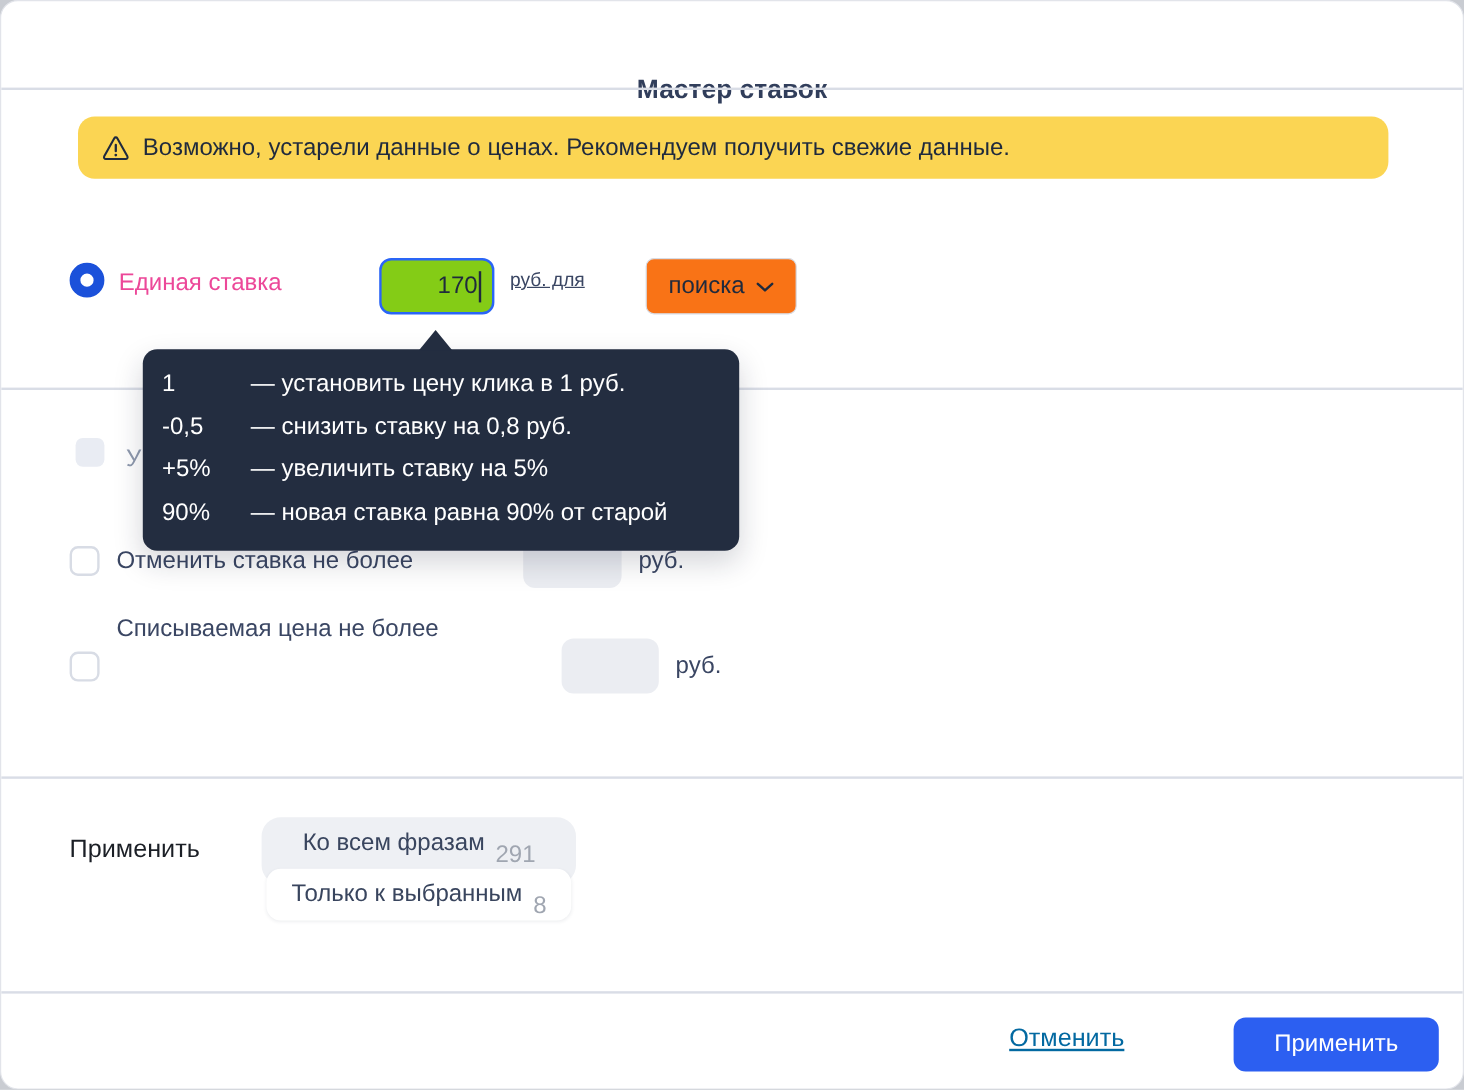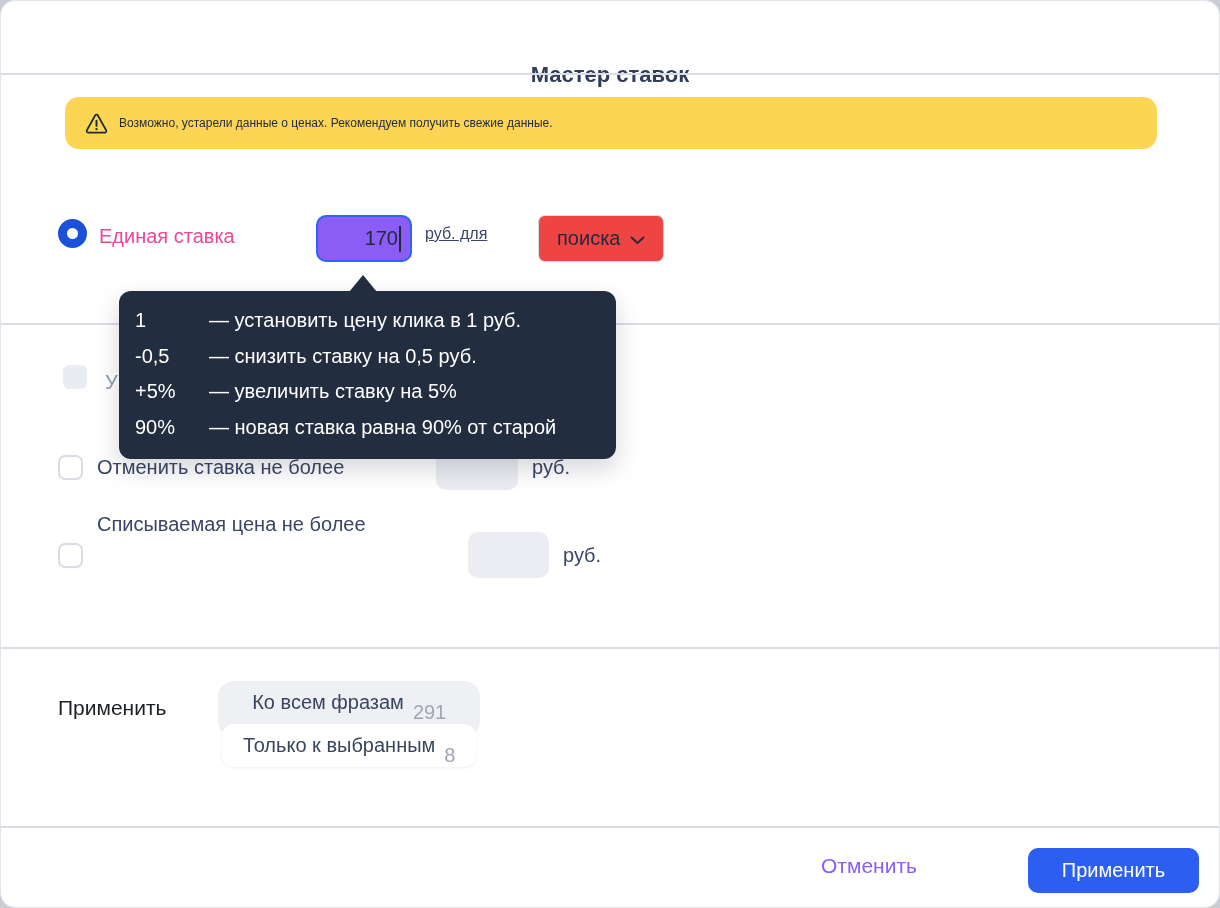--- a/index.html
+++ b/index.html
@@ -24,50 +24,50 @@
   .header-title {
     position: absolute; top: 0; left: 0; right: 0; height: 90px;
     display: flex; align-items: center; justify-content: center;
     font-size: 22px; font-weight: 700; color: #313e5b; margin-top: 29px;
   }
   
   .banner {
     position: absolute; left: 64px; top: 96px; width: 1092px; height: 52px;
     background: #fbd553; border-radius: 14px;
     display: flex; align-items: center; gap: 11px;
-    padding: 0 20px; font-size: 12px; color: #1f2a3d;
+    padding: 0 20px; font-size: 20px; color: #1f2a3d;
   }
   .warn-icon { display: flex; align-items: center; }
   
   .radio-outer {
     position: absolute; left: 57px; top: 218px;
     width: 29px; height: 29px; border-radius: 50%;
     background: #ffffff; border: 9px solid #1b51da;
   }
   .radio-label {
     position: absolute; left: 98px; top: 224px;
     font-size: 20px; color: #ec4899;
   }
   .bid-input {
     position: absolute; left: 315px; top: 214px; width: 96px; height: 47px;
-    border: 2px solid #2a65f6; border-radius: 10px; background: #8b5cf6;
+    border: 2px solid #2a65f6; border-radius: 10px; background: #84cc16;
     display: flex; align-items: center; justify-content: flex-end;
     padding-right: 9px; font-size: 20px; color: #1f2a3d;
   }
   .caret {
     display: inline-block; width: 2px; height: 26px;
     background: #1f2a3d; margin-left: 1px;
   }
   .bid-suffix {
     position: absolute; left: 424px; top: 224px;
     font-size: 16px; color: #3a4663; text-decoration: underline;
   }
   .target-select {
     position: absolute; left: 537px; top: 214px; height: 47px;
-    border: 1px solid #d8dce5; border-radius: 7px; background: #ef4444;
+    border: 1px solid #d8dce5; border-radius: 7px; background: #f97316;
     display: flex; align-items: center; gap: 10px;
     padding: 0 18px; font-size: 20px; color: #1f2a3d;
   }
   
   .tooltip {
     position: absolute; left: 118px; top: 290px; width: 497px;
     background: #232d40; border-radius: 12px; z-index: 10;
     padding: 12px 18px 14px 16px;
     box-shadow: 0 10px 24px rgba(20,28,48,0.18);
   }
@@ -115,23 +115,23 @@
     border: none; font-family: inherit; cursor: pointer;
   }
   .segment.selected {
     background: #ffffff;
     box-shadow: 0 1px 3px rgba(40,50,80,0.08);
     text-align: right;
   }
   .segment .count { color: #a0a6b1; margin-top: 20px; }
   
   .cancel-btn {
-    position: absolute; left: 820px; top: 853px;
+    position: absolute; left: 840px; top: 853px;
     background: none; border: none; font-family: inherit;
-    font-size: 21px; color: #8b5cf6; cursor: pointer;
+    font-size: 21px; color: #0369a1; cursor: pointer; text-decoration: underline;
   }
   .apply-btn {
     position: absolute; left: 1027px; top: 847px;
     width: 171px; height: 45px; border: none; border-radius: 10px;
     background: #2c5ff1; color: #ffffff; font-size: 20px;
     font-family: inherit; cursor: pointer;
   }
 </style>
 </head>
 <body>
@@ -186,21 +186,21 @@
   <div class="opt-input" style="left:467px; top:531px; width:81px; height:46px"></div>
   <div class="opt-label" style="left:562px; top:543px">руб.</div>
 
   <div class="tooltip">
     <div class="tooltip-row">
       <span>1</span>
       <span>— установить цену клика в 1 руб.</span>
     </div>
     <div class="tooltip-row">
       <span>-0,5</span>
-      <span>— снизить ставку на 0,5 руб.</span>
+      <span>— снизить ставку на 0,8 руб.</span>
     </div>
     <div class="tooltip-row">
       <span>+5%</span>
       <span>— увеличить ставку на 5%</span>
     </div>
     <div class="tooltip-row">
       <span>90%</span>
       <span>— новая ставка равна 90% от старой</span>
     </div>
   </div>

